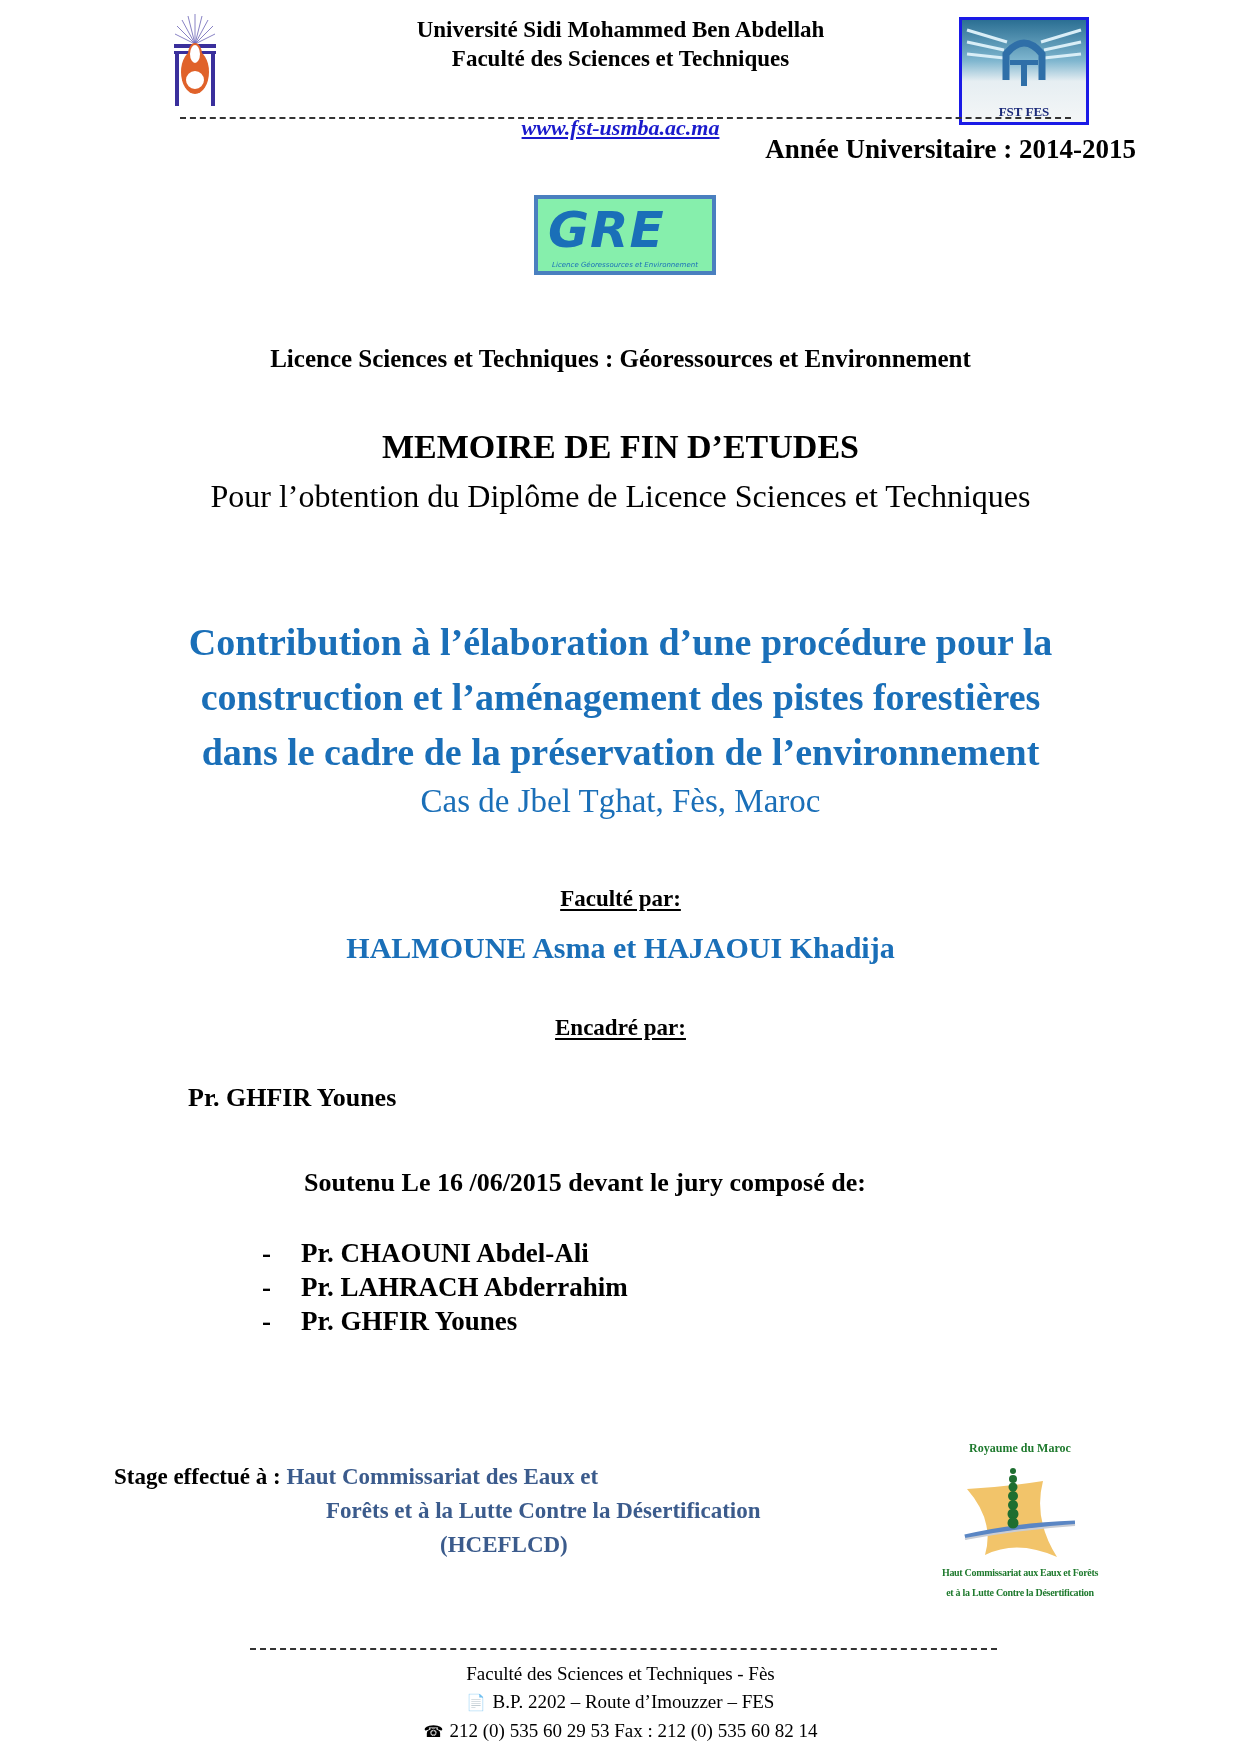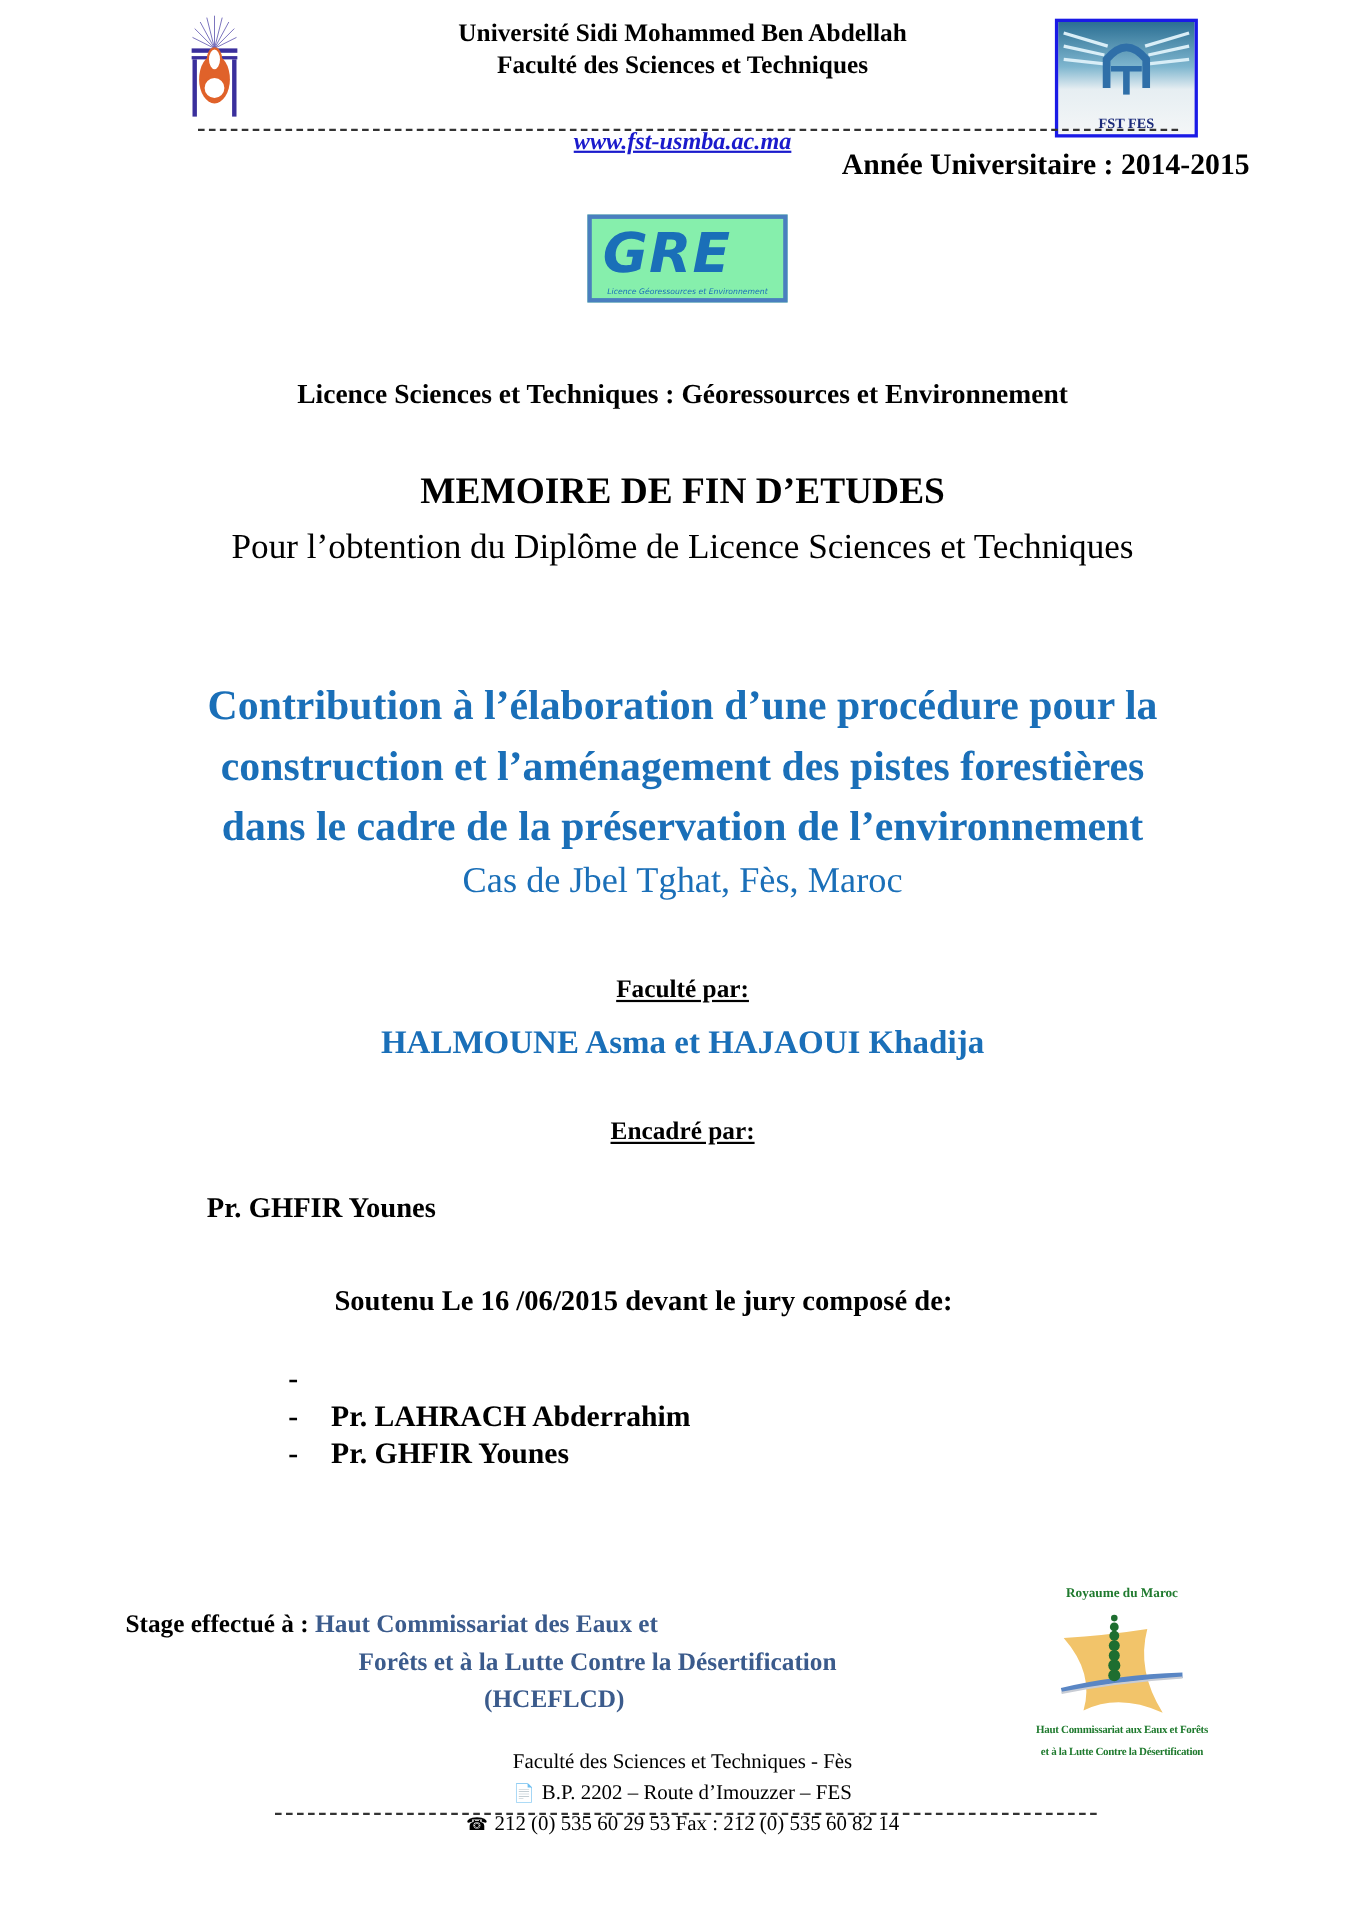--- a/index.html
+++ b/index.html
@@ -46,21 +46,21 @@
   .jury .dash { width: 39px; }
 
   .stage { left: 114px; top: 1460px; font-size: 23px; font-weight: bold; line-height: 34px; }
   .stage .l2 { padding-left: 212px; }
   .stage .l3 { padding-left: 326px; }
 
   .hce-logo { left: 925px; top: 1441px; width: 190px; height: 165px; }
   .hce-logo .top { position: absolute; top: 0; left: 0; width: 100%; text-align: center; font-size: 12px; font-weight: bold; color: #1f7a2e; }
   .hce-logo .bot { position: absolute; top: 122px; left: 0; width: 100%; text-align: center; font-size: 10px; font-weight: bold; color: #1f7a2e; line-height: 20px; letter-spacing: -0.3px; }
 
-  .footer { top: 1588px; font-size: 19px; line-height: 28px; }
+  .footer { top: 1660px; font-size: 19px; line-height: 28px; }
   .footer .ico { display: inline-block; margin-right: 6px; font-size: 16px; }
 </style>
 </head>
 <body>
 
 <div class="abs univ-logo">
   <svg width="42" height="94" viewBox="0 0 42 94">
     <g stroke="#6a62b5" stroke-width="0.8">
       <line x1="21" y1="30" x2="3" y2="12"></line>
         <line x1="21" y1="30" x2="8" y2="6"></line>
@@ -134,20 +134,21 @@
 <div class="abs center encadre">
   <span class="u-label">Encadré par:</span>
 </div>
 <div class="abs supervisor">Pr. GHFIR Younes</div>
 
 <div class="abs soutenu">Soutenu Le 16 /06/2015  devant le jury composé de:</div>
 
 <div class="abs jury">
   <div class="row">
     <span class="dash">-</span>
+    <span>Pr. CHAOUNI Abdel-Ali</span>
   </div>
   <div class="row">
     <span class="dash">-</span>
     <span>Pr. LAHRACH Abderrahim</span>
   </div>
   <div class="row">
     <span class="dash">-</span>
     <span>Pr. GHFIR Younes</span>
   </div>
 </div>

